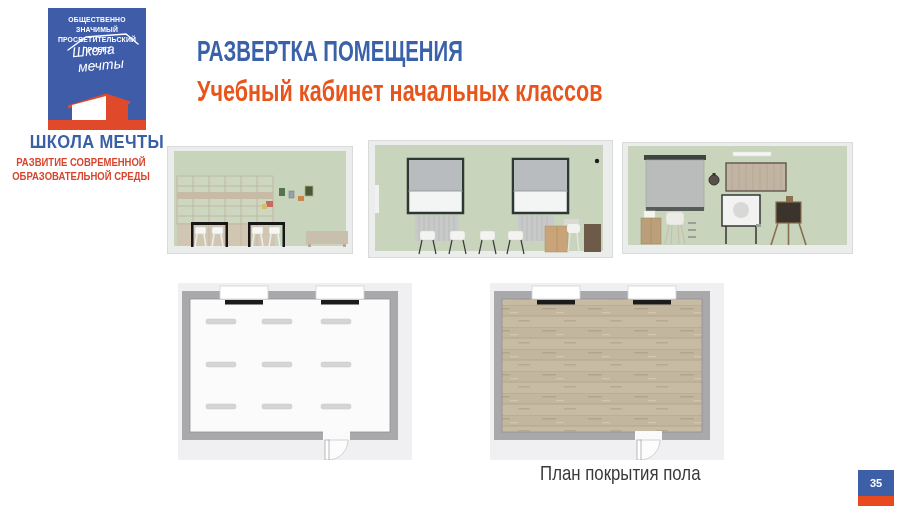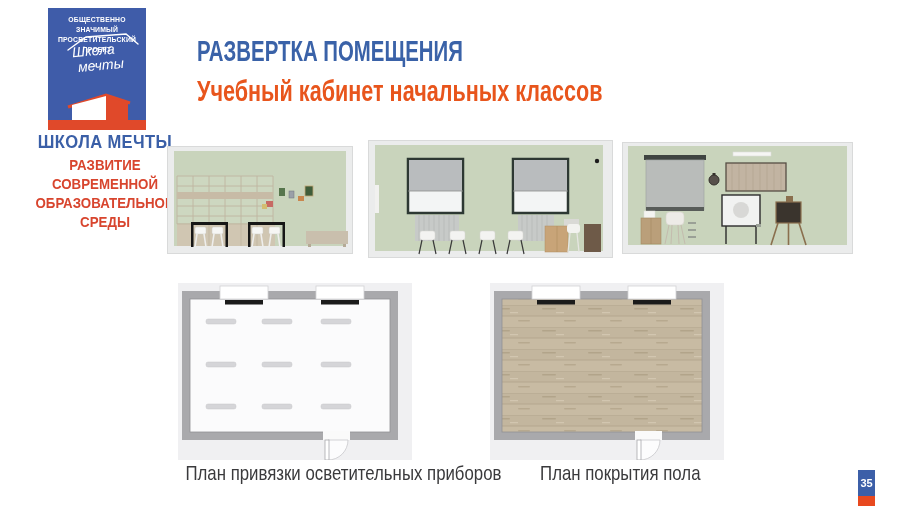--- a/index.html
+++ b/index.html
@@ -10,25 +10,25 @@
   .logo-banner{position:absolute;left:48px;top:8px;width:98px;height:122px;background:#3f5ca9;}
   .logo-top{position:absolute;top:7px;left:0;width:100%;text-align:center;color:#fff;
             font-size:6.8px;font-weight:bold;line-height:1.45;letter-spacing:.2px;}
   .logo-top span{display:block;}
   .logo-script{position:absolute;top:34px;left:0;width:100%;color:#fff;
                font-style:italic;font-size:14px;line-height:1.05;}
   .logo-script .l1{display:block;margin-left:24px;transform:rotate(-5deg);}
   .logo-script .l2{display:block;margin-left:30px;transform:rotate(-5deg);}
   .logo-roof{position:absolute;top:24px;left:16px;}
   .logo-building{position:absolute;left:0;bottom:0;}
-  .logo-name{position:absolute;left:16px;top:132px;width:162px;text-align:right;
+  .logo-name{position:absolute;left:16px;top:132px;width:162px;text-align:center;
              color:#3a5fa7;font-weight:bold;font-size:18px;}
   .logo-name span{display:inline-block;transform:scaleX(.92);letter-spacing:.4px;}
-  .logo-tagline{position:absolute;left:24px;top:156px;width:162px;text-align:center;
-                color:#d8452e;font-weight:bold;font-size:14px;line-height:1.35;}
+  .logo-tagline{position:absolute;left:0;top:156px;width:162px;text-align:center;
+                color:#d8452e;font-weight:bold;font-size:10px;line-height:1.35;}
   .logo-tagline span{display:block;transform:scaleX(.95);}
 
   
   .page-title{position:absolute;left:197px;top:36px;margin:0;color:#3a62a8;
               font-size:30px;font-weight:bold;line-height:1;white-space:nowrap;
               transform:scaleX(.68);transform-origin:left top;}
   .page-subtitle{position:absolute;left:197px;top:76px;margin:0;color:#e8551c;
                  font-size:30px;font-weight:bold;line-height:1;white-space:nowrap;
                  transform:scaleX(.72);transform-origin:left top;}
 
@@ -41,21 +41,21 @@
   .plan-1{left:178px;top:283px;}
   .plan-2{left:490px;top:283px;}
 
   .plan-caption{position:absolute;top:461px;text-align:center;color:#3a3a3c;
                 font-size:21px;line-height:1.1;white-space:nowrap;}
   .plan-caption span{display:inline-block;transform:scaleX(.8);}
   .cap-1{left:146px;width:320px;}
   .cap-2{left:470px;width:300px;text-align:center;}
 
   
-  .page-badge{position:absolute;left:858px;top:470px;width:17px;height:36px;}
+  .page-badge{position:absolute;left:858px;top:470px;width:36px;height:36px;}
   .page-badge .blue{height:26px;background:#3c5fa8;display:flex;align-items:center;
                     justify-content:center;color:#fff;font-size:11px;font-weight:bold;}
   .page-badge .red{height:10px;background:#e8491f;}
 </style>
 </head>
 <body>
 
 <div class="slide">
 
   <aside>
@@ -296,23 +296,20 @@
         <rect x="143" y="17" width="38" height="4.5" fill="#1b1b1b"></rect>
       </g>
       <g>
         <rect x="145" y="148" width="27" height="9" fill="#fafafa"></rect>
         <path d="M150,157 L150,177 A20,20 0 0 0 170,157 Z" fill="#fcfcfd" stroke="#c8c8cb" stroke-width="0.8"></path>
         <rect x="147" y="157" width="4" height="20" fill="#ffffff" stroke="#a9a9ac" stroke-width="0.8"></rect>
       </g>
     </svg>
   </figure>
 
-  <div class="plan-caption cap-1">
-    <span>План привязки осветительных приборов</span>
-  </div>
   <div class="plan-caption cap-2">
     <span>План покрытия пола</span>
   </div>
 
   <div class="page-badge">
     <div class="blue">
       <span>35</span>
     </div>
     <div class="red"></div>
   </div>

